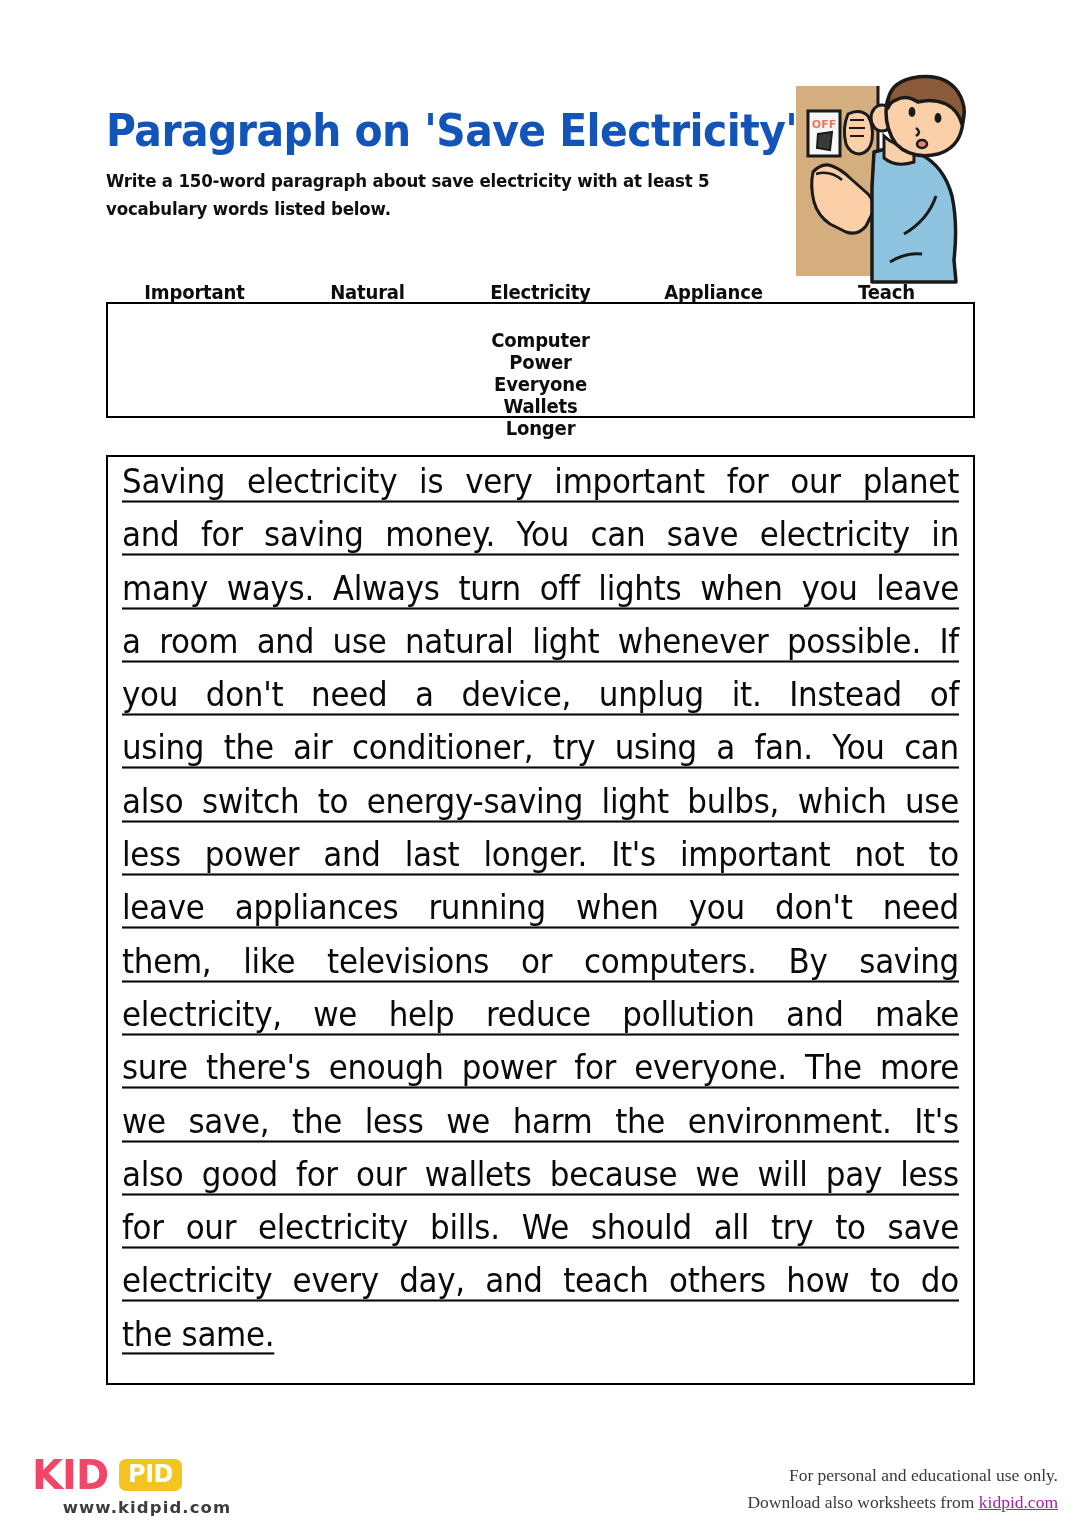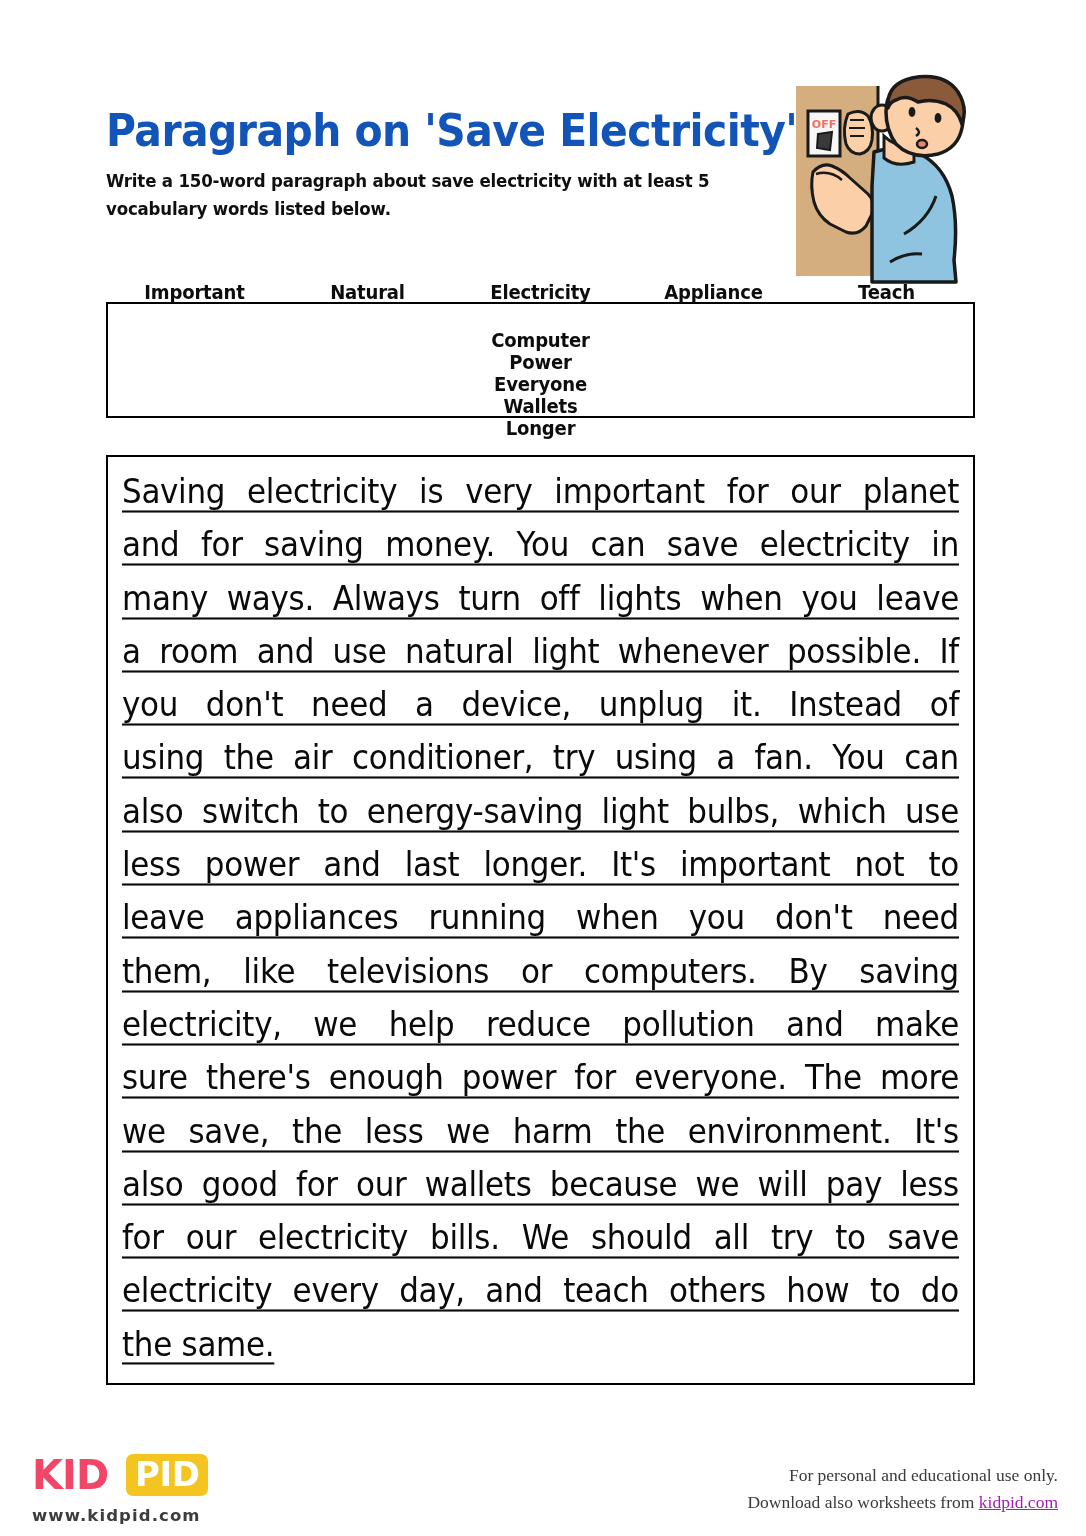--- a/index.html
+++ b/index.html
@@ -87,21 +87,21 @@
 
   
   .answer-box {
     position: absolute;
     left: 106px;
     top: 455px;
     width: 869px;
     height: 930px;
     border: 2.5px solid #000000;
     box-sizing: border-box;
-    padding: 10px 14px 0 14px;
+    padding: 0 14px 0 14px;
     overflow: hidden;
   }
   .ans-line {
     font-family: "DejaVu Sans", sans-serif;
     font-size: 31px;
     line-height: 53.3px;
     color: #0a0a0a;
     letter-spacing: -0.3px;
     white-space: nowrap;
     text-decoration: underline;
@@ -145,37 +145,37 @@
   .logo-kid {
     font-family: "DejaVu Sans", sans-serif;
     font-size: 40px;
     font-weight: bold;
     color: #F24668;
     letter-spacing: -1px;
     line-height: 1;
   }
   .logo-pid {
     font-family: "DejaVu Sans", sans-serif;
-    font-size: 34px;
+    font-size: 24px;
     font-weight: bold;
     color: #ffffff;
     background: #F4C521;
     border-radius: 7px;
     padding: 3px 9px 5px 9px;
     letter-spacing: -0.5px;
     line-height: 1;
-    margin-left: 18px;
+    margin-left: 11px;
   }
   .logo-url {
     font-family: "DejaVu Sans", sans-serif;
     font-size: 16.5px;
     font-weight: bold;
     color: #3d3d3d;
     letter-spacing: 1.1px;
-    margin-top: 8px;
+    text-align: center;
   }
   .footer-note {
     position: absolute;
     right: 28px;
     top: 1462px;
     width: 460px;
     text-align: right;
     font-family: "Liberation Serif", serif;
     font-size: 17.5px;
     color: #3a3a3a;

